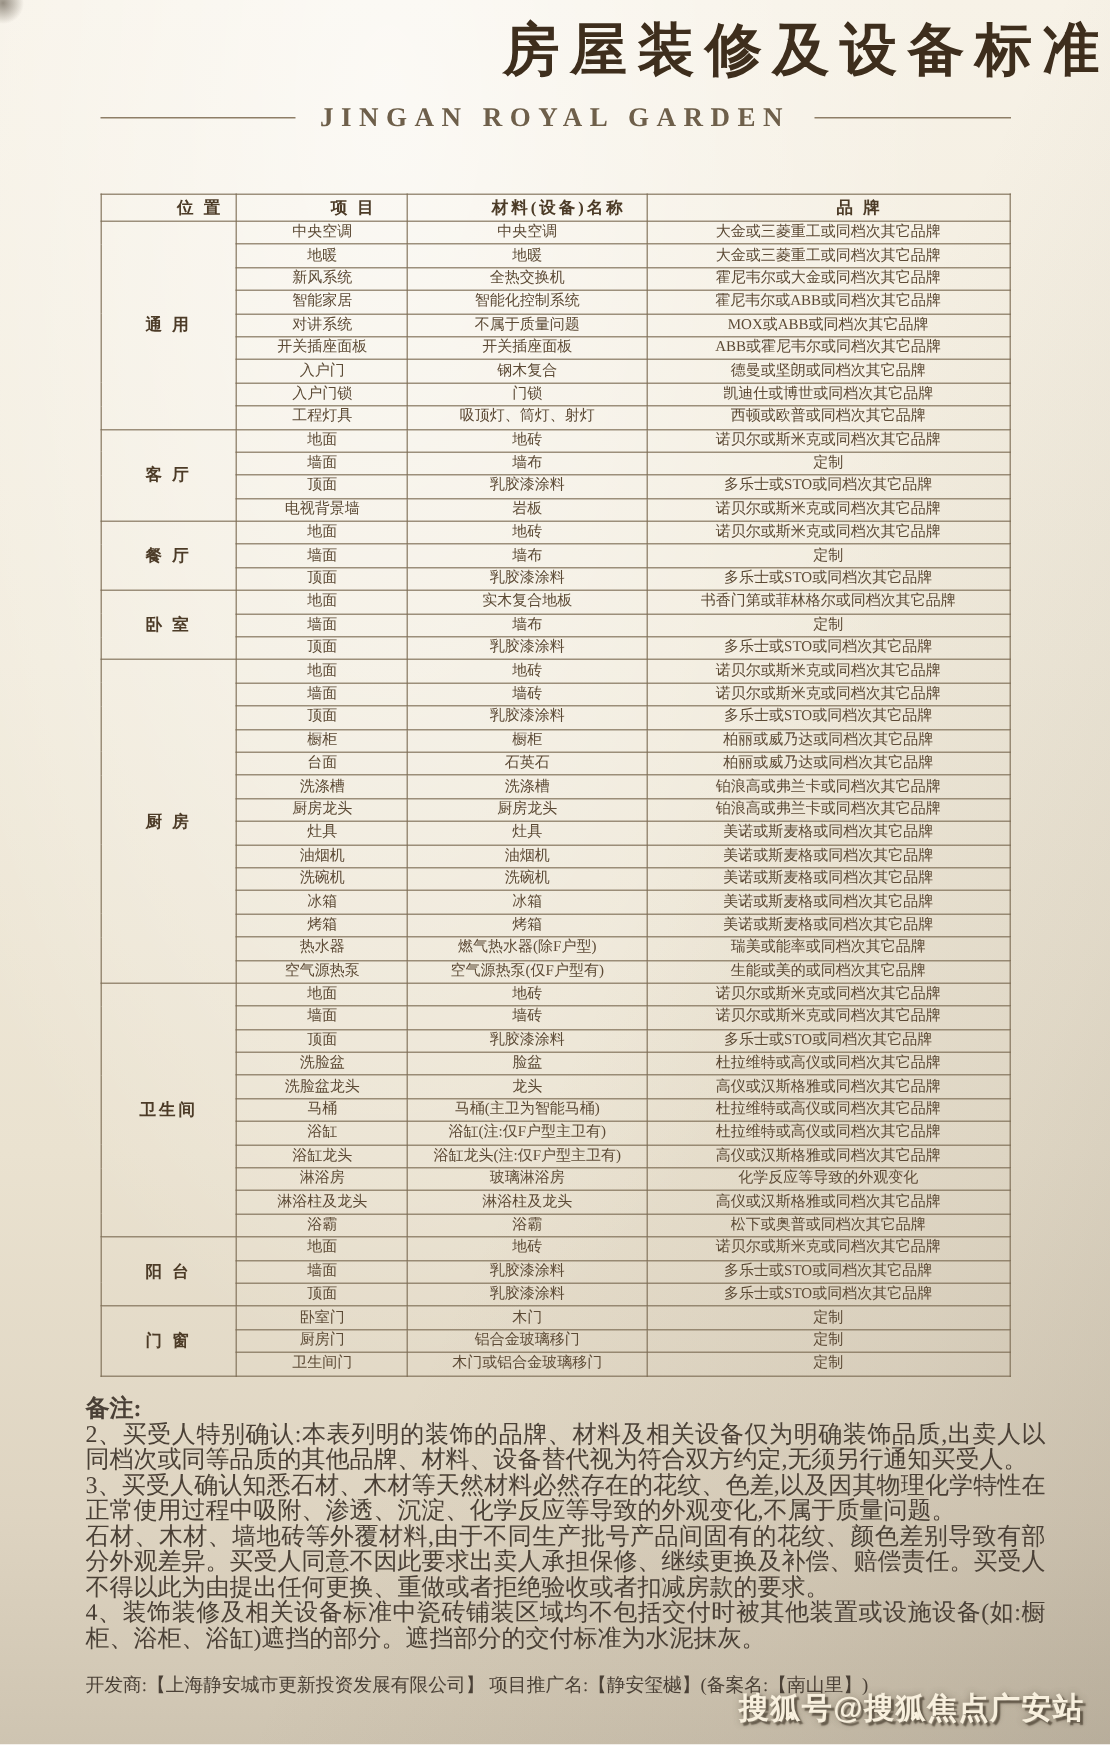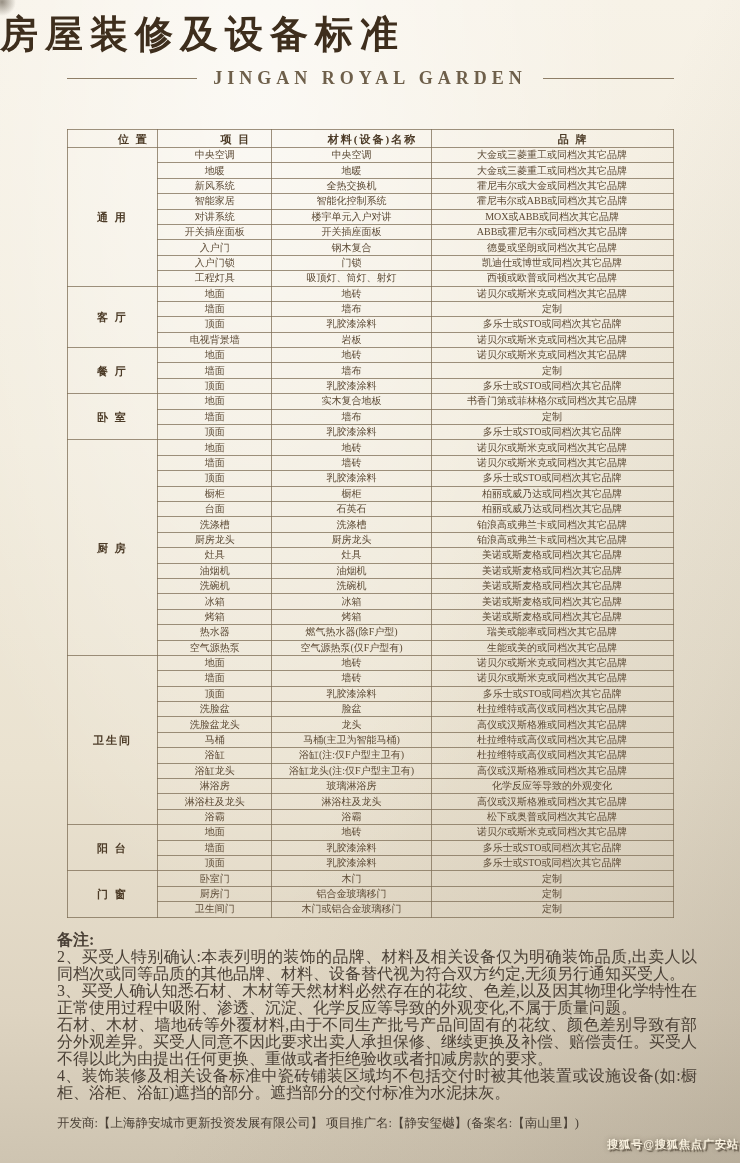--- a/index.html
+++ b/index.html
@@ -14,24 +14,25 @@
     background:
       radial-gradient(circle at 2px 2px, rgba(70,60,45,.55) 0, rgba(70,60,45,0) 14px),
       radial-gradient(ellipse at 35% 6%, rgba(255,255,255,.6), rgba(255,255,255,0) 55%),
       linear-gradient(115deg, rgba(0,0,0,0) 55%, rgba(115,100,80,.10) 80%, rgba(95,83,66,.20) 100%),
       linear-gradient(180deg,#f7f2e7 0%,#f1ebdc 38%,#eae2d0 66%,#ded4c1 87%,#cec4b1 100%);
     overflow:hidden;
   }
   
   .doc-title{
     padding-top:8px;
-    text-align:left;
+    text-align:right;
     font-size:38px;line-height:52px;
     font-weight:700;letter-spacing:7px;
     color:#3e2e1d;
+    margin-left:12px;
   }
   .doc-subtitle{
     width:607px;margin:8px auto 0 auto;
     display:flex;align-items:center;
     color:#6e5f4a;font-size:18px;font-weight:700;
     letter-spacing:5px;white-space:nowrap;
   }
   .doc-subtitle .rule{flex:1;height:1px;background:#8e7e67;}
   .doc-subtitle .sub-text{padding:0 16px;}
   
@@ -62,23 +63,23 @@
   .notes .notes-label{font-weight:700;}
   .notes p{margin:0;}
   
   .footer{
     width:650px;margin:14px 0 0 57px;
     color:#4a4036;font-size:12.5px;line-height:17px;
   }
   .footer .dev-line{margin-bottom:10px;}
   
   .watermark{
-    position:absolute;right:1px;bottom:11px;
+    position:absolute;right:17px;bottom:11px;
     font-family:"Liberation Sans","DejaVu Sans",sans-serif;
-    font-size:11px;font-weight:700;letter-spacing:1px;
+    font-size:20px;font-weight:700;letter-spacing:1px;
     color:#f8f0de;white-space:nowrap;
     text-shadow:2px 2px 1px rgba(80,70,55,.8),0 0 5px rgba(80,70,55,.45);
   }
 </style>
 </head>
 <body>
 
 <div class="page">
 
   <div class="doc-title">房屋装修及设备标准</div>
@@ -119,21 +120,21 @@
           <td>全热交换机</td>
           <td>霍尼韦尔或大金或同档次其它品牌</td>
         </tr>
         <tr>
           <td>智能家居</td>
           <td>智能化控制系统</td>
           <td>霍尼韦尔或ABB或同档次其它品牌</td>
         </tr>
         <tr>
           <td>对讲系统</td>
-          <td>楼宇单元入户对讲</td>
+          <td>不属于质量问题</td>
           <td>MOX或ABB或同档次其它品牌</td>
         </tr>
         <tr>
           <td>开关插座面板</td>
           <td>开关插座面板</td>
           <td>ABB或霍尼韦尔或同档次其它品牌</td>
         </tr>
         <tr>
           <td>入户门</td>
           <td>钢木复合</td>

